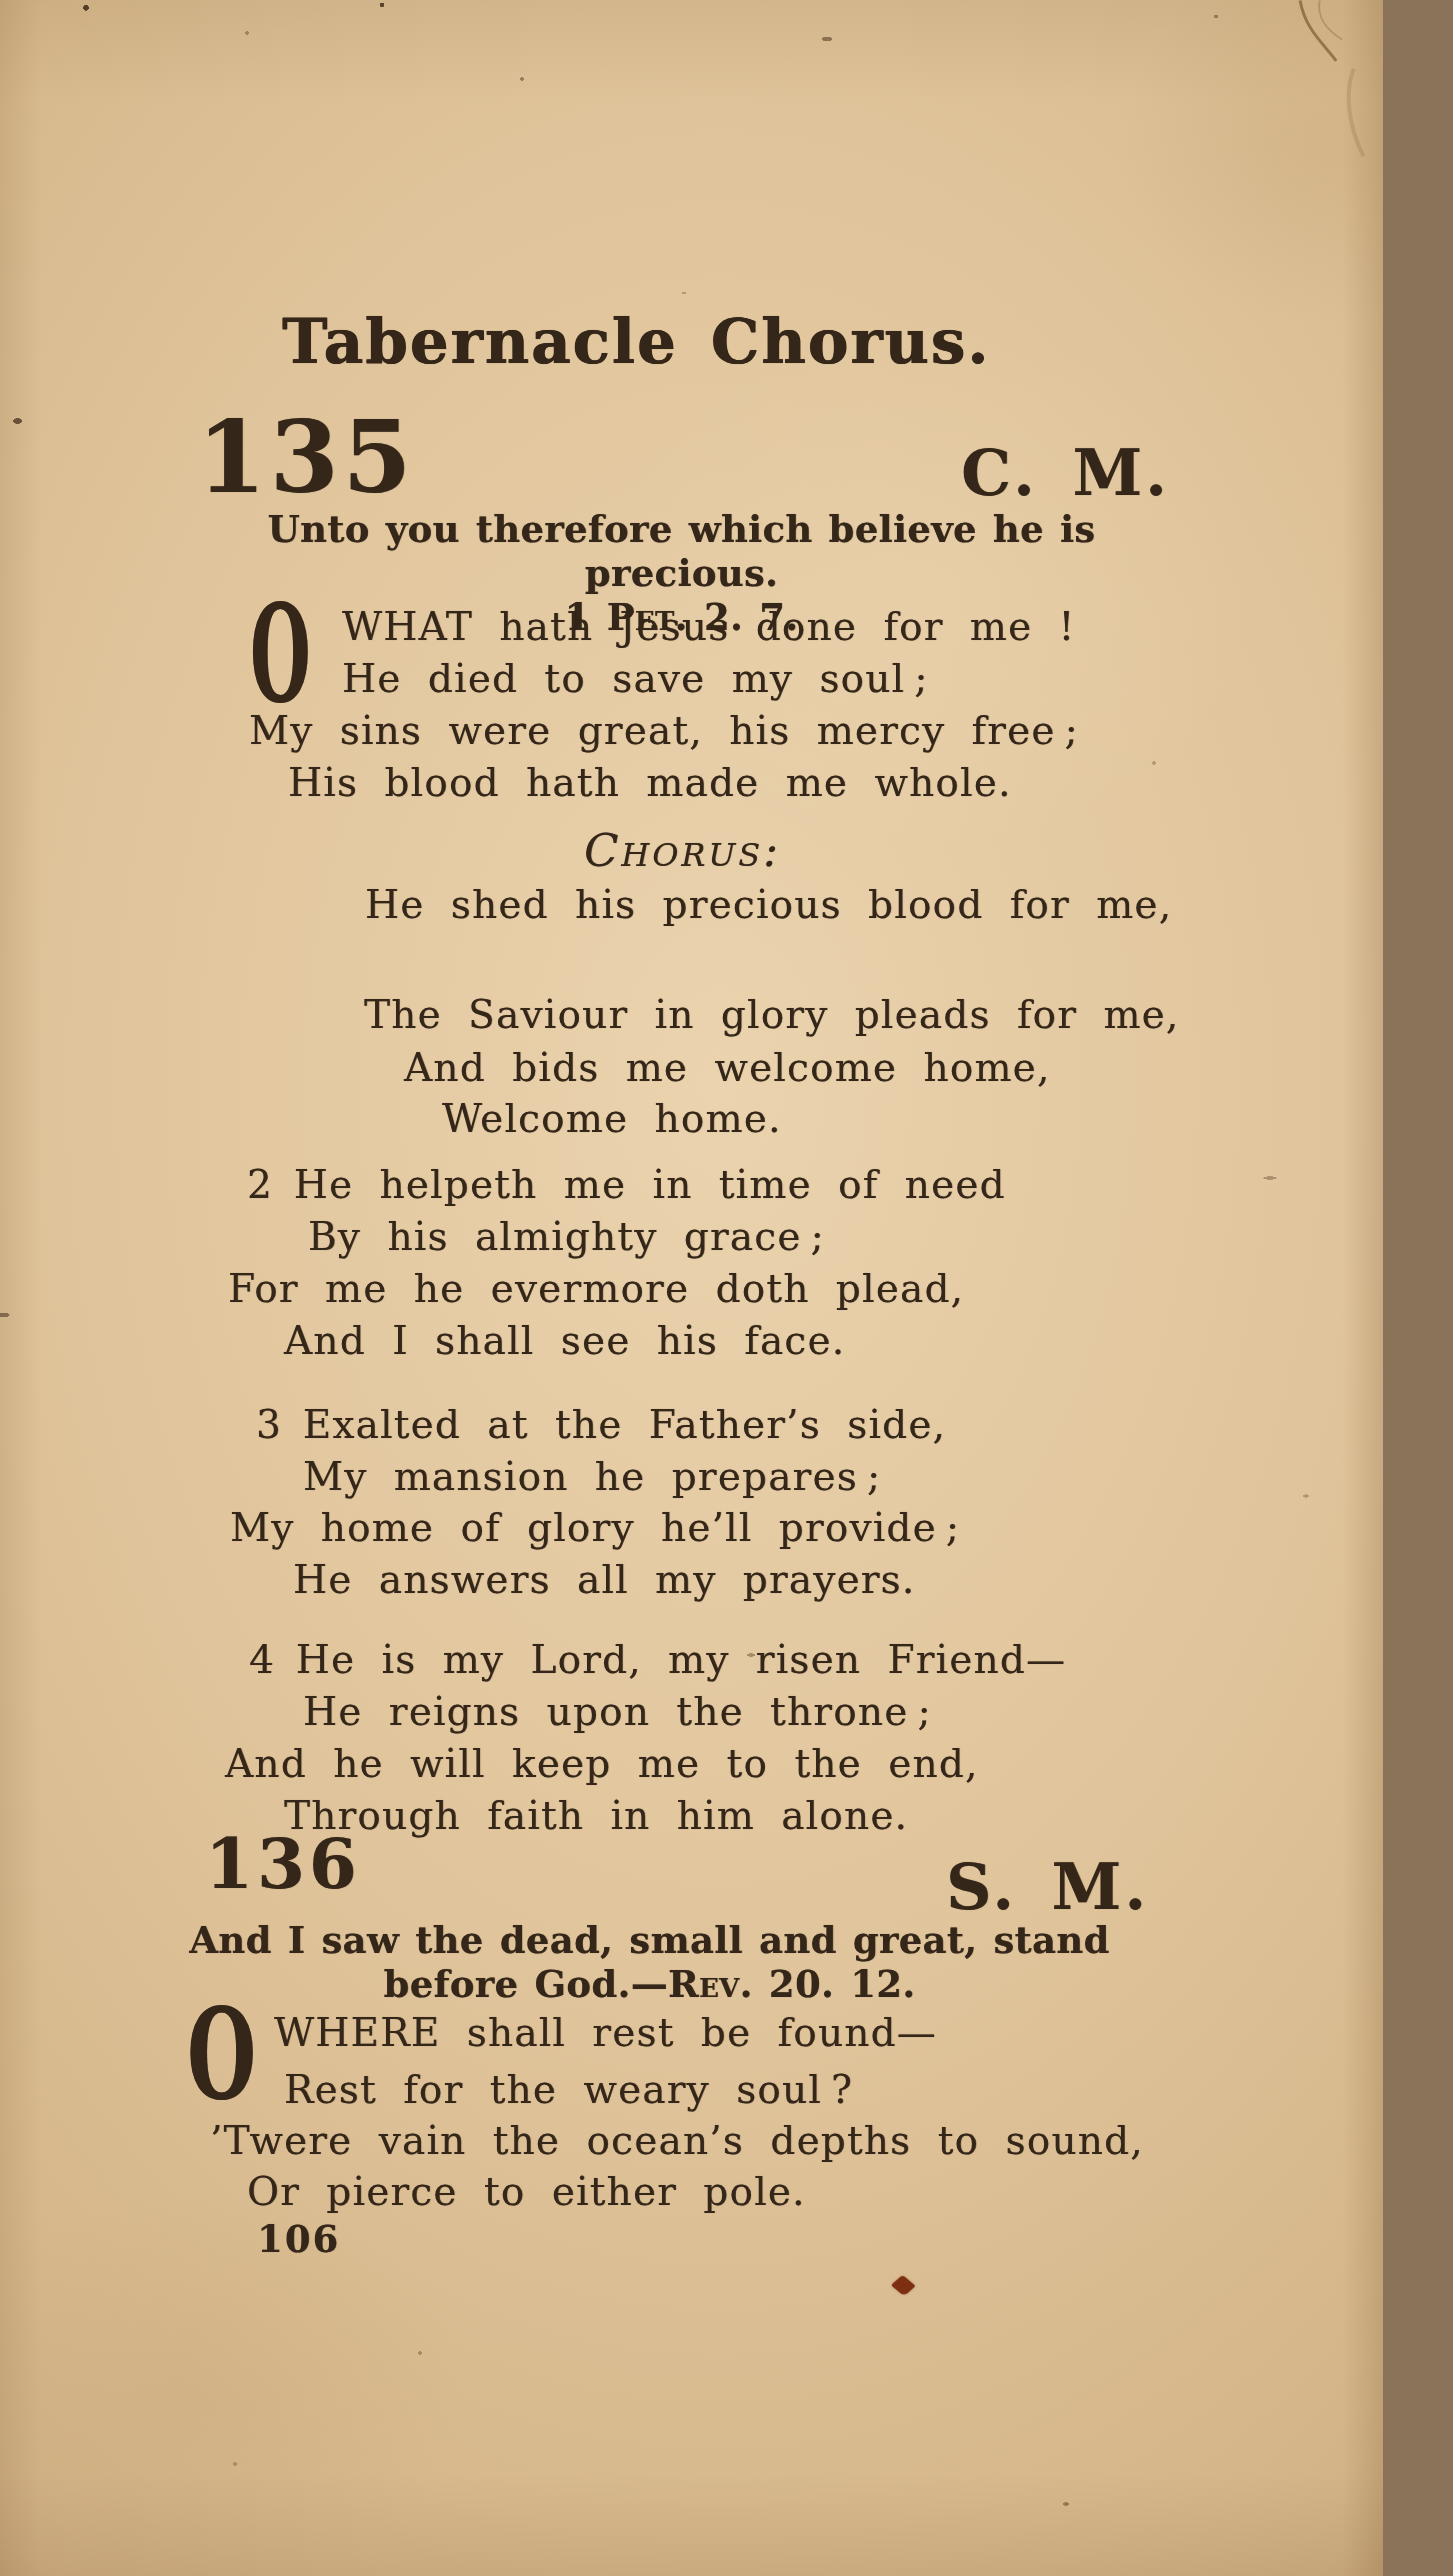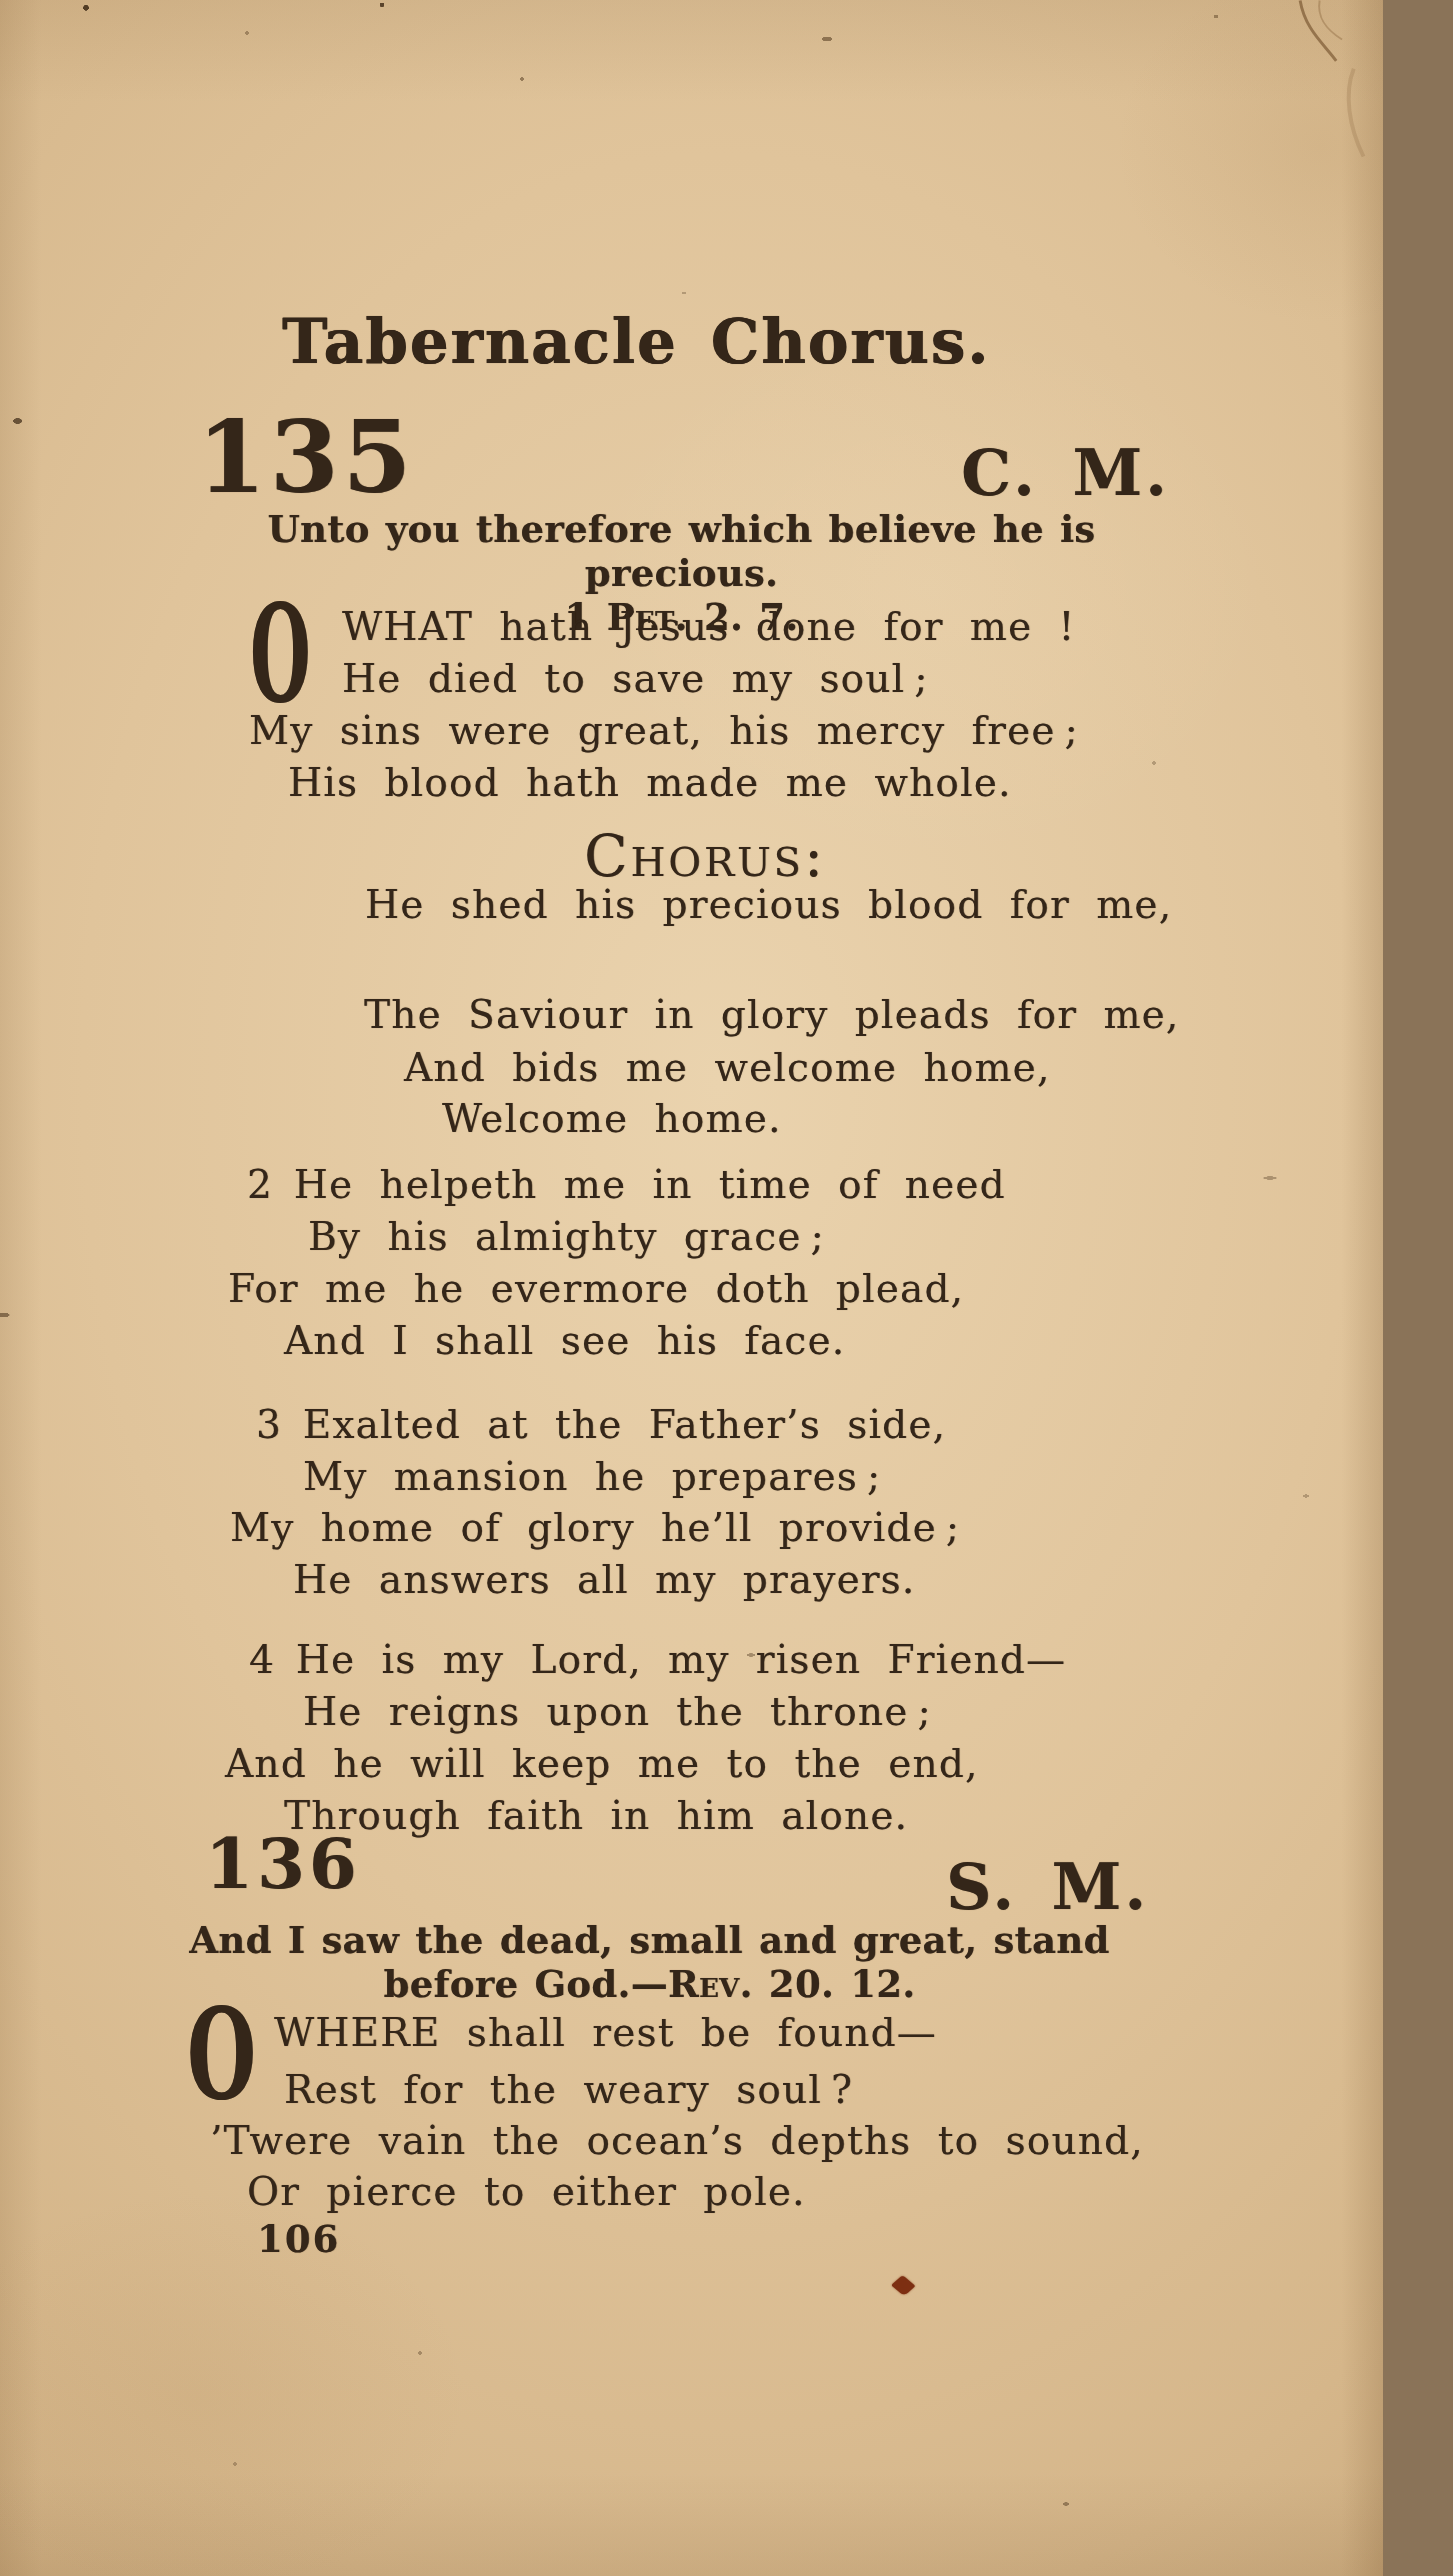--- a/index.html
+++ b/index.html
@@ -54,21 +54,21 @@
     letter-spacing:0.3px; word-spacing:2.9px;
   }
   .sc{ font-variant:small-caps; }
   .line{
     position:absolute; white-space:nowrap;
     font-size:39px; line-height:1;
     letter-spacing:1.2px; word-spacing:12.7px;
   }
   .chorus-label{
     position:absolute; font-variant:small-caps;
-    font-size:57px; line-height:1; letter-spacing:2.9px;
+    font-size:45px; line-height:1; letter-spacing:2.9px;font-style:italic;
   }
   .dropcap{
     position:absolute; font-weight:bold; line-height:1;
     transform-origin:top left;
   }
   .pagenum{ font-weight:bold; font-size:37px; line-height:1; letter-spacing:2px; }
   .fleck{
     position:absolute; left:895px; top:2278px;
     width:16.6px; height:14.7px; background:#7d2f12;
     border-radius:3.9px 2px 4.9px 2px;

